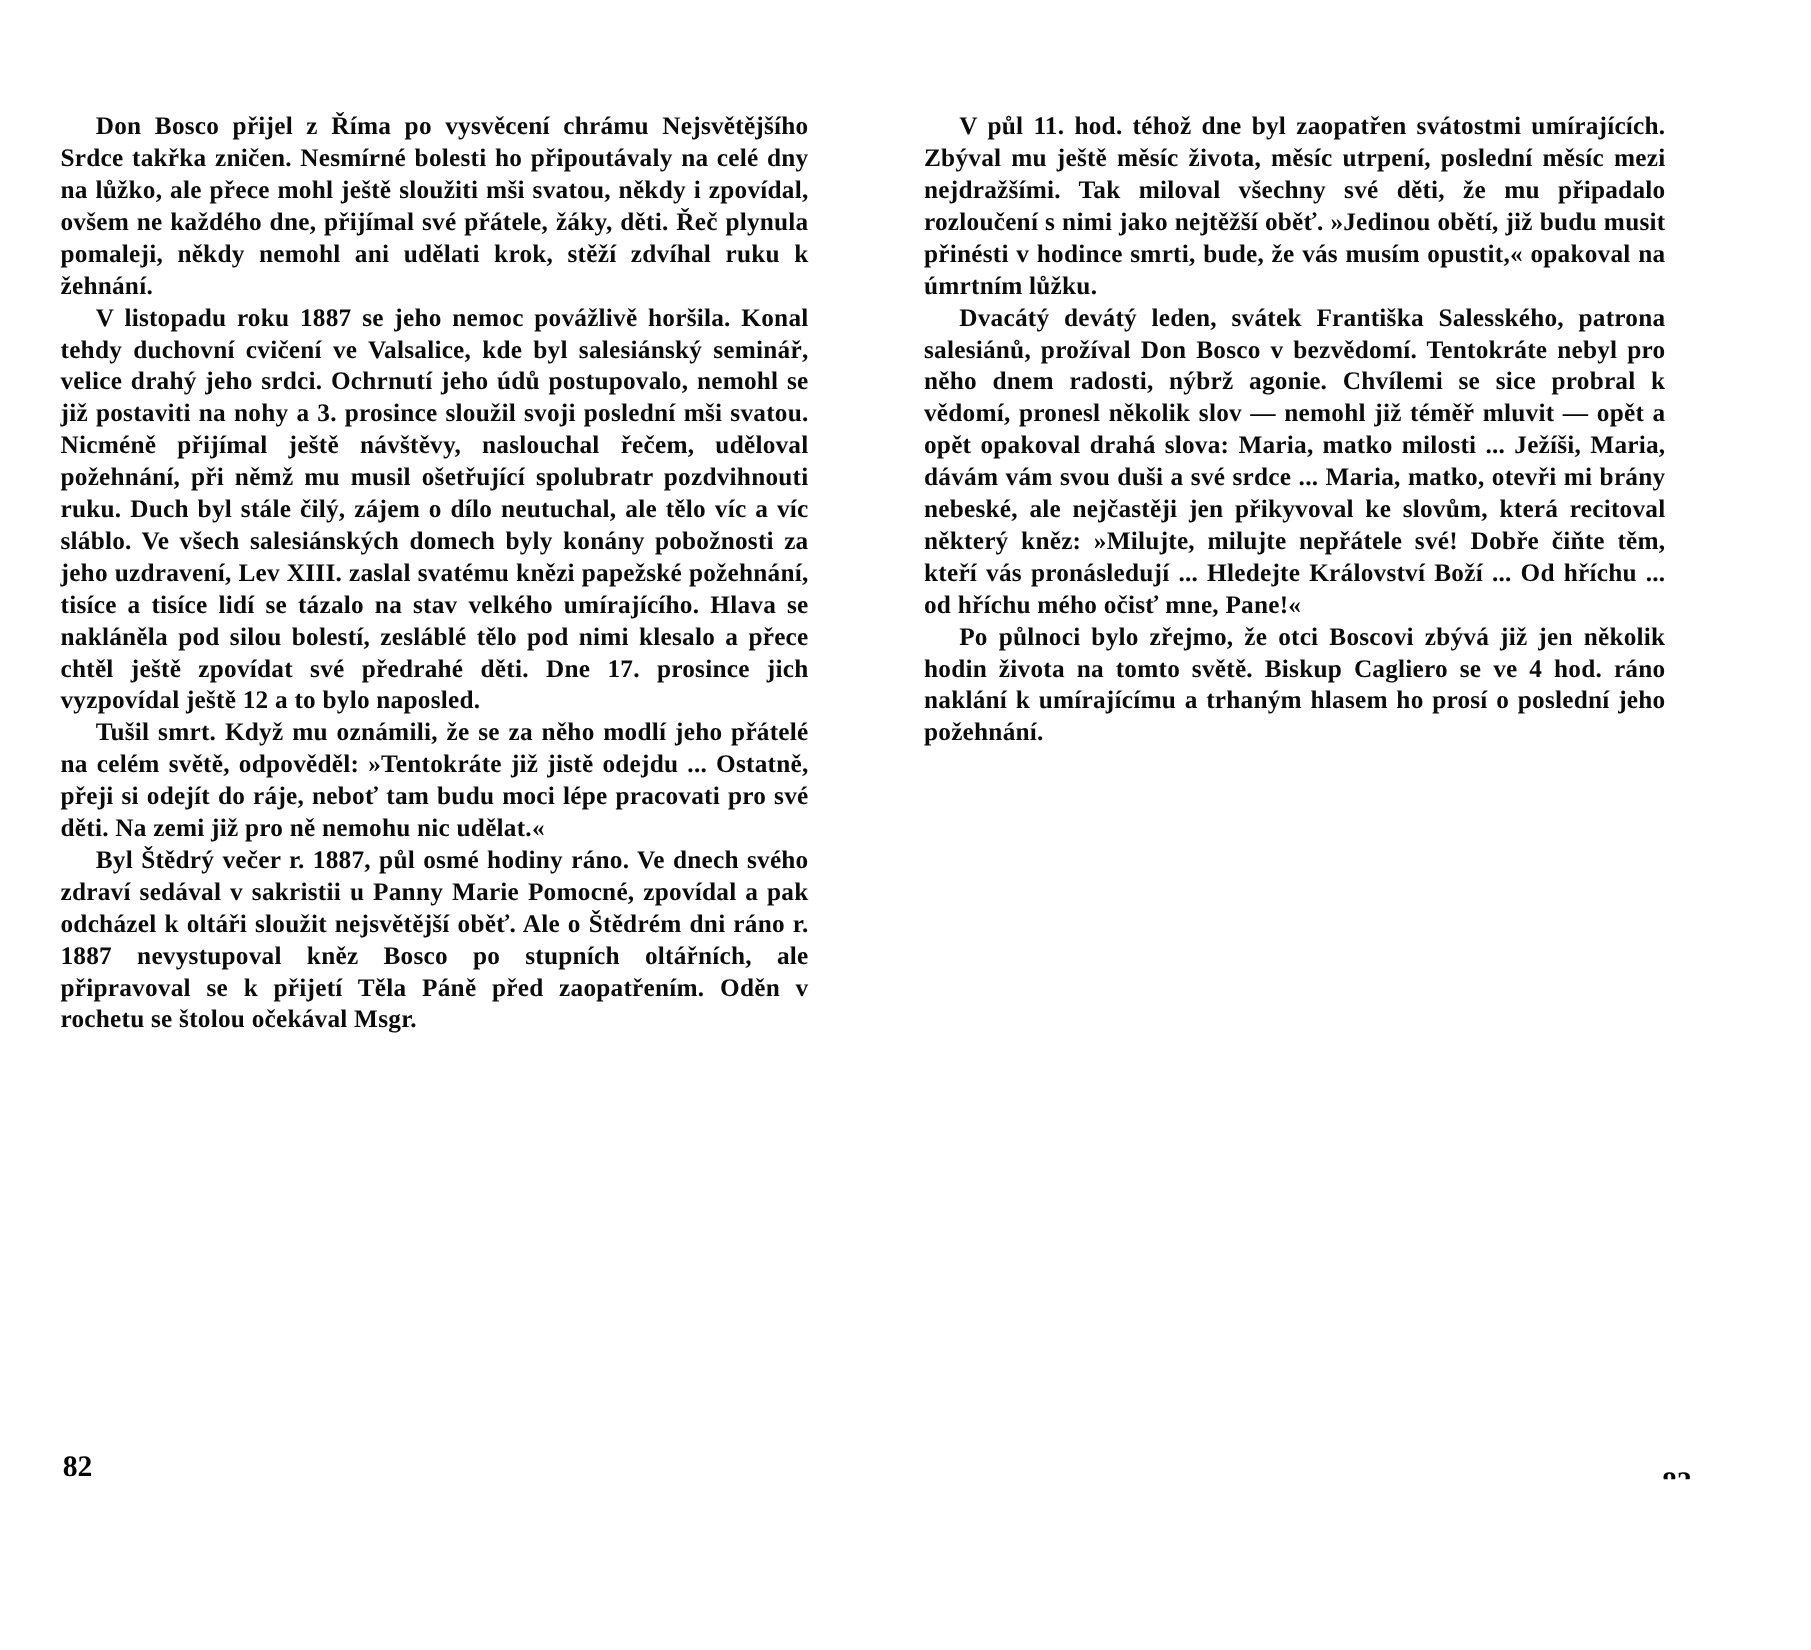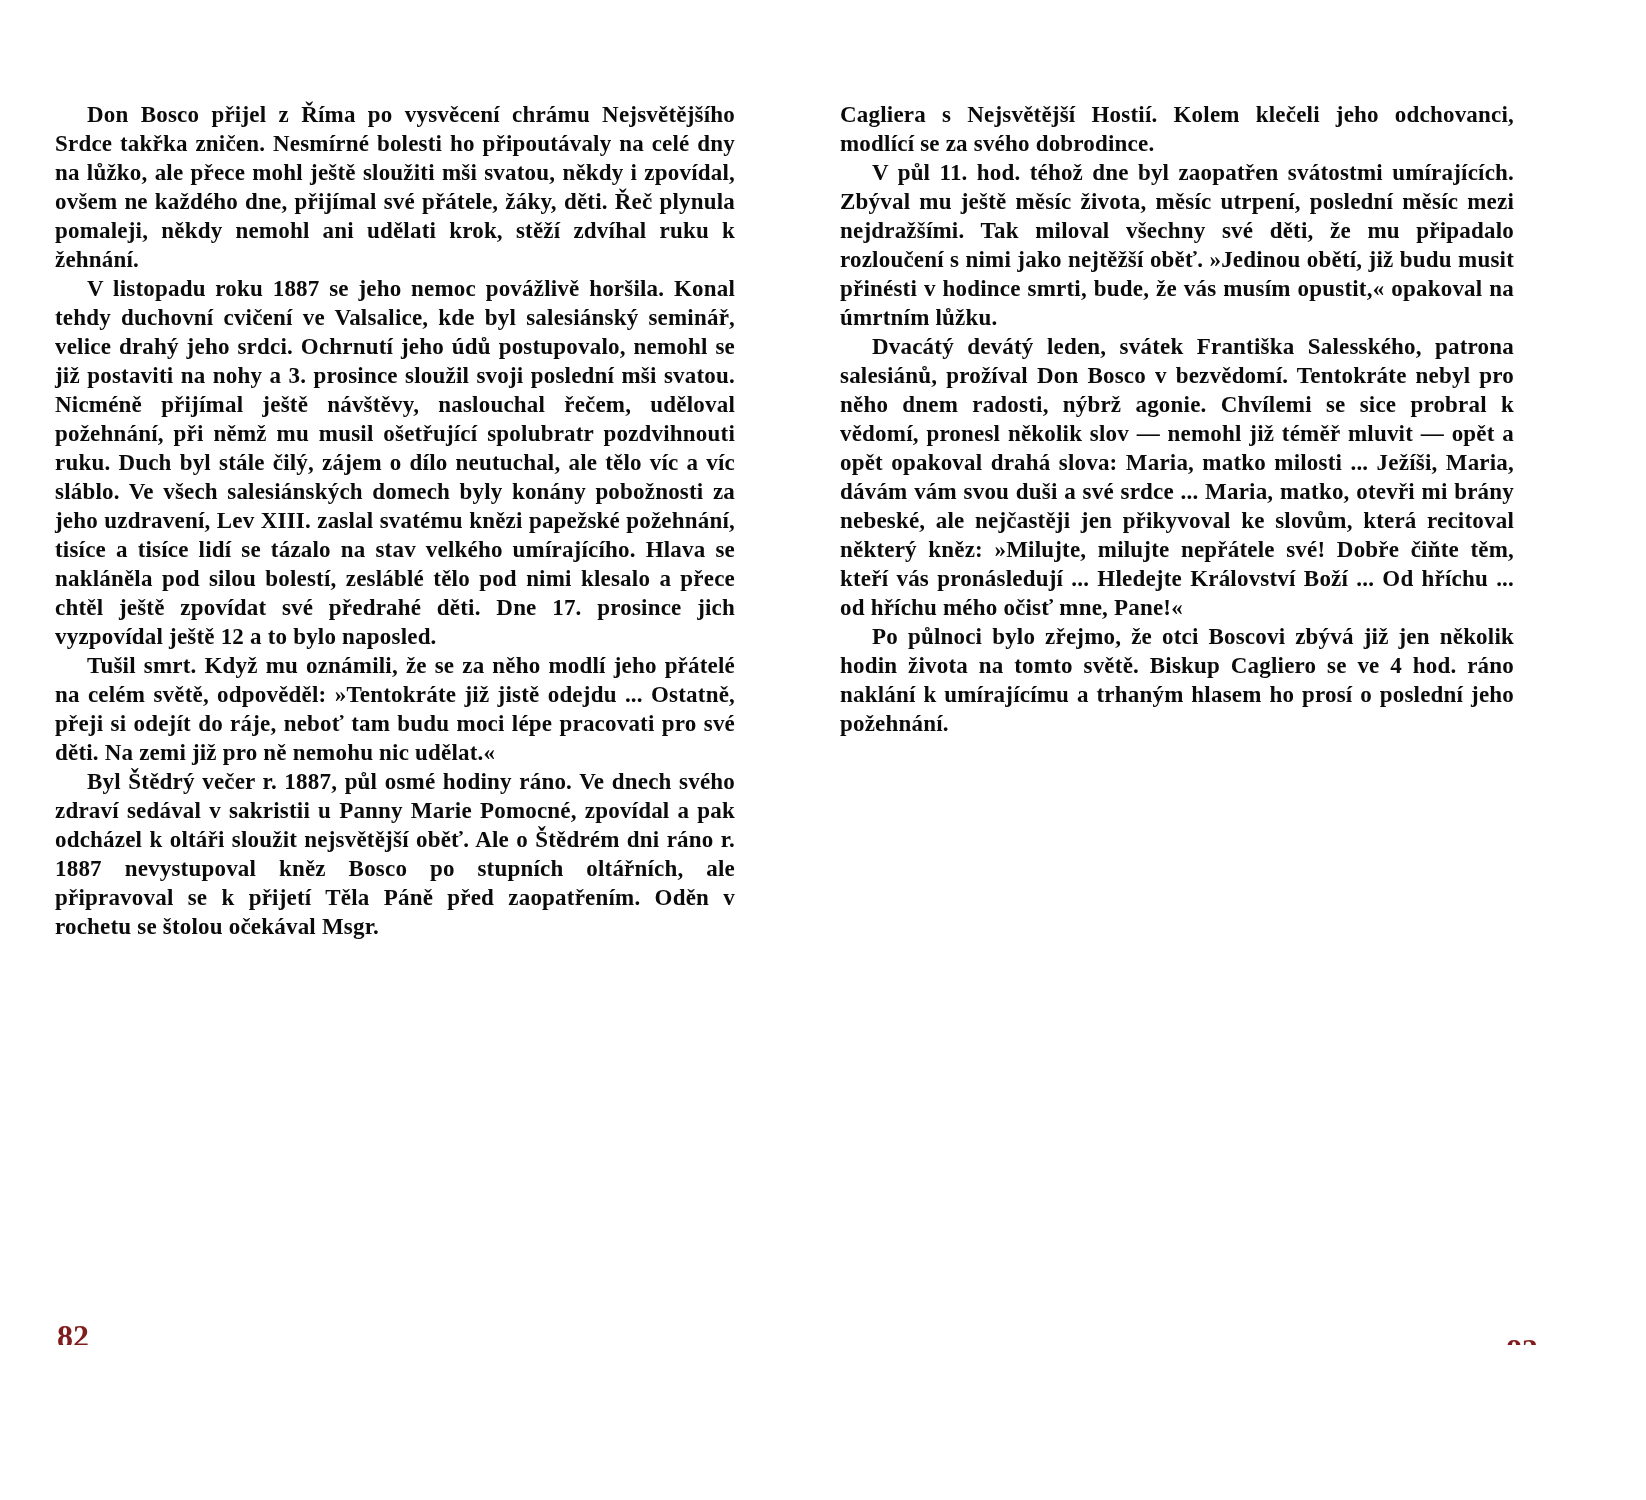--- a/index.html
+++ b/index.html
@@ -38,24 +38,24 @@
     padding: 0;
   }
   .column p.indent {
     text-indent: 32px;
   }
   .column p.no-indent {
     text-indent: 0;
   }
   .page-number {
     position: absolute;
-    font-size: 32px;
+    font-size: 27px;
     font-weight: 700;
     font-family: "Liberation Serif", "DejaVu Serif", serif;
-    color: #7f1d1d;
+    color: #000000;
   }
   .page-number-left {
     left: 57px;
     top: 1318px;
   }
   .page-number-right {
     left: 1478px;
     top: 1332px;
     width: 60px;
     text-align: right;
@@ -67,21 +67,20 @@
 <div class="spread">
 
   <div class="column column-left">
     <p class="indent">Don Bosco přijel z Říma po vysvěcení chrámu Nejsvětějšího Srdce takřka zničen. Nesmírné bolesti ho připoutávaly na celé dny na lůžko, ale přece mohl ještě sloužiti mši svatou, někdy i zpovídal, ovšem ne každého dne, přijímal své přátele, žáky, děti. Řeč plynula pomaleji, někdy nemohl ani udělati krok, stěží zdvíhal ruku k žehnání.</p>
     <p class="indent">V listopadu roku 1887 se jeho nemoc povážlivě horšila. Konal tehdy duchovní cvičení ve Valsalice, kde byl salesiánský seminář, velice drahý jeho srdci. Ochrnutí jeho údů postupovalo, nemohl se již postaviti na nohy a 3. prosince sloužil svoji poslední mši svatou. Nicméně přijímal ještě návštěvy, naslouchal řečem, uděloval požehnání, při němž mu musil ošetřující spolubratr pozdvihnouti ruku. Duch byl stále čilý, zájem o dílo neutuchal, ale tělo víc a víc sláblo. Ve všech salesiánských domech byly konány pobožnosti za jeho uzdravení, Lev XIII. zaslal svatému knězi papežské požehnání, tisíce a tisíce lidí se tázalo na stav velkého umírajícího. Hlava se nakláněla pod silou bolestí, zesláblé tělo pod nimi klesalo a přece chtěl ještě zpovídat své předrahé děti. Dne 17. prosince jich vyzpovídal ještě 12 a to bylo naposled.</p>
     <p class="indent">Tušil smrt. Když mu oznámili, že se za něho modlí jeho přátelé na celém světě, odpověděl: »Tentokráte již jistě odejdu ... Ostatně, přeji si odejít do ráje, neboť tam budu moci lépe pracovati pro své děti. Na zemi již pro ně nemohu nic udělat.«</p>
     <p class="indent">Byl Štědrý večer r. 1887, půl osmé hodiny ráno. Ve dnech svého zdraví sedával v sakristii u Panny Marie Pomocné, zpovídal a pak odcházel k oltáři sloužit nejsvětější oběť. Ale o Štědrém dni ráno r. 1887 nevystupoval kněz Bosco po stupních oltářních, ale připravoval se k přijetí Těla Páně před zaopatřením. Oděn v rochetu se štolou očekával Msgr.</p>
   </div>
 
   <div class="column column-right">
-    <p class="no-indent">Cagliera s Nejsvětější Hostií. Kolem klečeli jeho odchovanci, modlící se za svého dobrodince.</p>
     <p class="indent">V půl 11. hod. téhož dne byl zaopatřen svátostmi umírajících. Zbýval mu ještě měsíc života, měsíc utrpení, poslední měsíc mezi nejdražšími. Tak miloval všechny své děti, že mu připadalo rozloučení s nimi jako nejtěžší oběť. »Jedinou obětí, již budu musit přinésti v hodince smrti, bude, že vás musím opustit,« opakoval na úmrtním lůžku.</p>
     <p class="indent">Dvacátý devátý leden, svátek Františka Salesského, patrona salesiánů, prožíval Don Bosco v bezvědomí. Tentokráte nebyl pro něho dnem radosti, nýbrž agonie. Chvílemi se sice probral k vědomí, pronesl několik slov — nemohl již téměř mluvit — opět a opět opakoval drahá slova: Maria, matko milosti ... Ježíši, Maria, dávám vám svou duši a své srdce ... Maria, matko, otevři mi brány nebeské, ale nejčastěji jen přikyvoval ke slovům, která recitoval některý kněz: »Milujte, milujte nepřátele své! Dobře čiňte těm, kteří vás pronásledují ... Hledejte Království Boží ... Od hříchu ... od hříchu mého očisť mne, Pane!«</p>
     <p class="indent">Po půlnoci bylo zřejmo, že otci Boscovi zbývá již jen několik hodin života na tomto světě. Biskup Cagliero se ve 4 hod. ráno naklání k umírajícímu a trhaným hlasem ho prosí o poslední jeho požehnání.</p>
   </div>
 
   <div class="page-number page-number-left">82</div>
   <div class="page-number page-number-right">83</div>
 
 </div>
 

